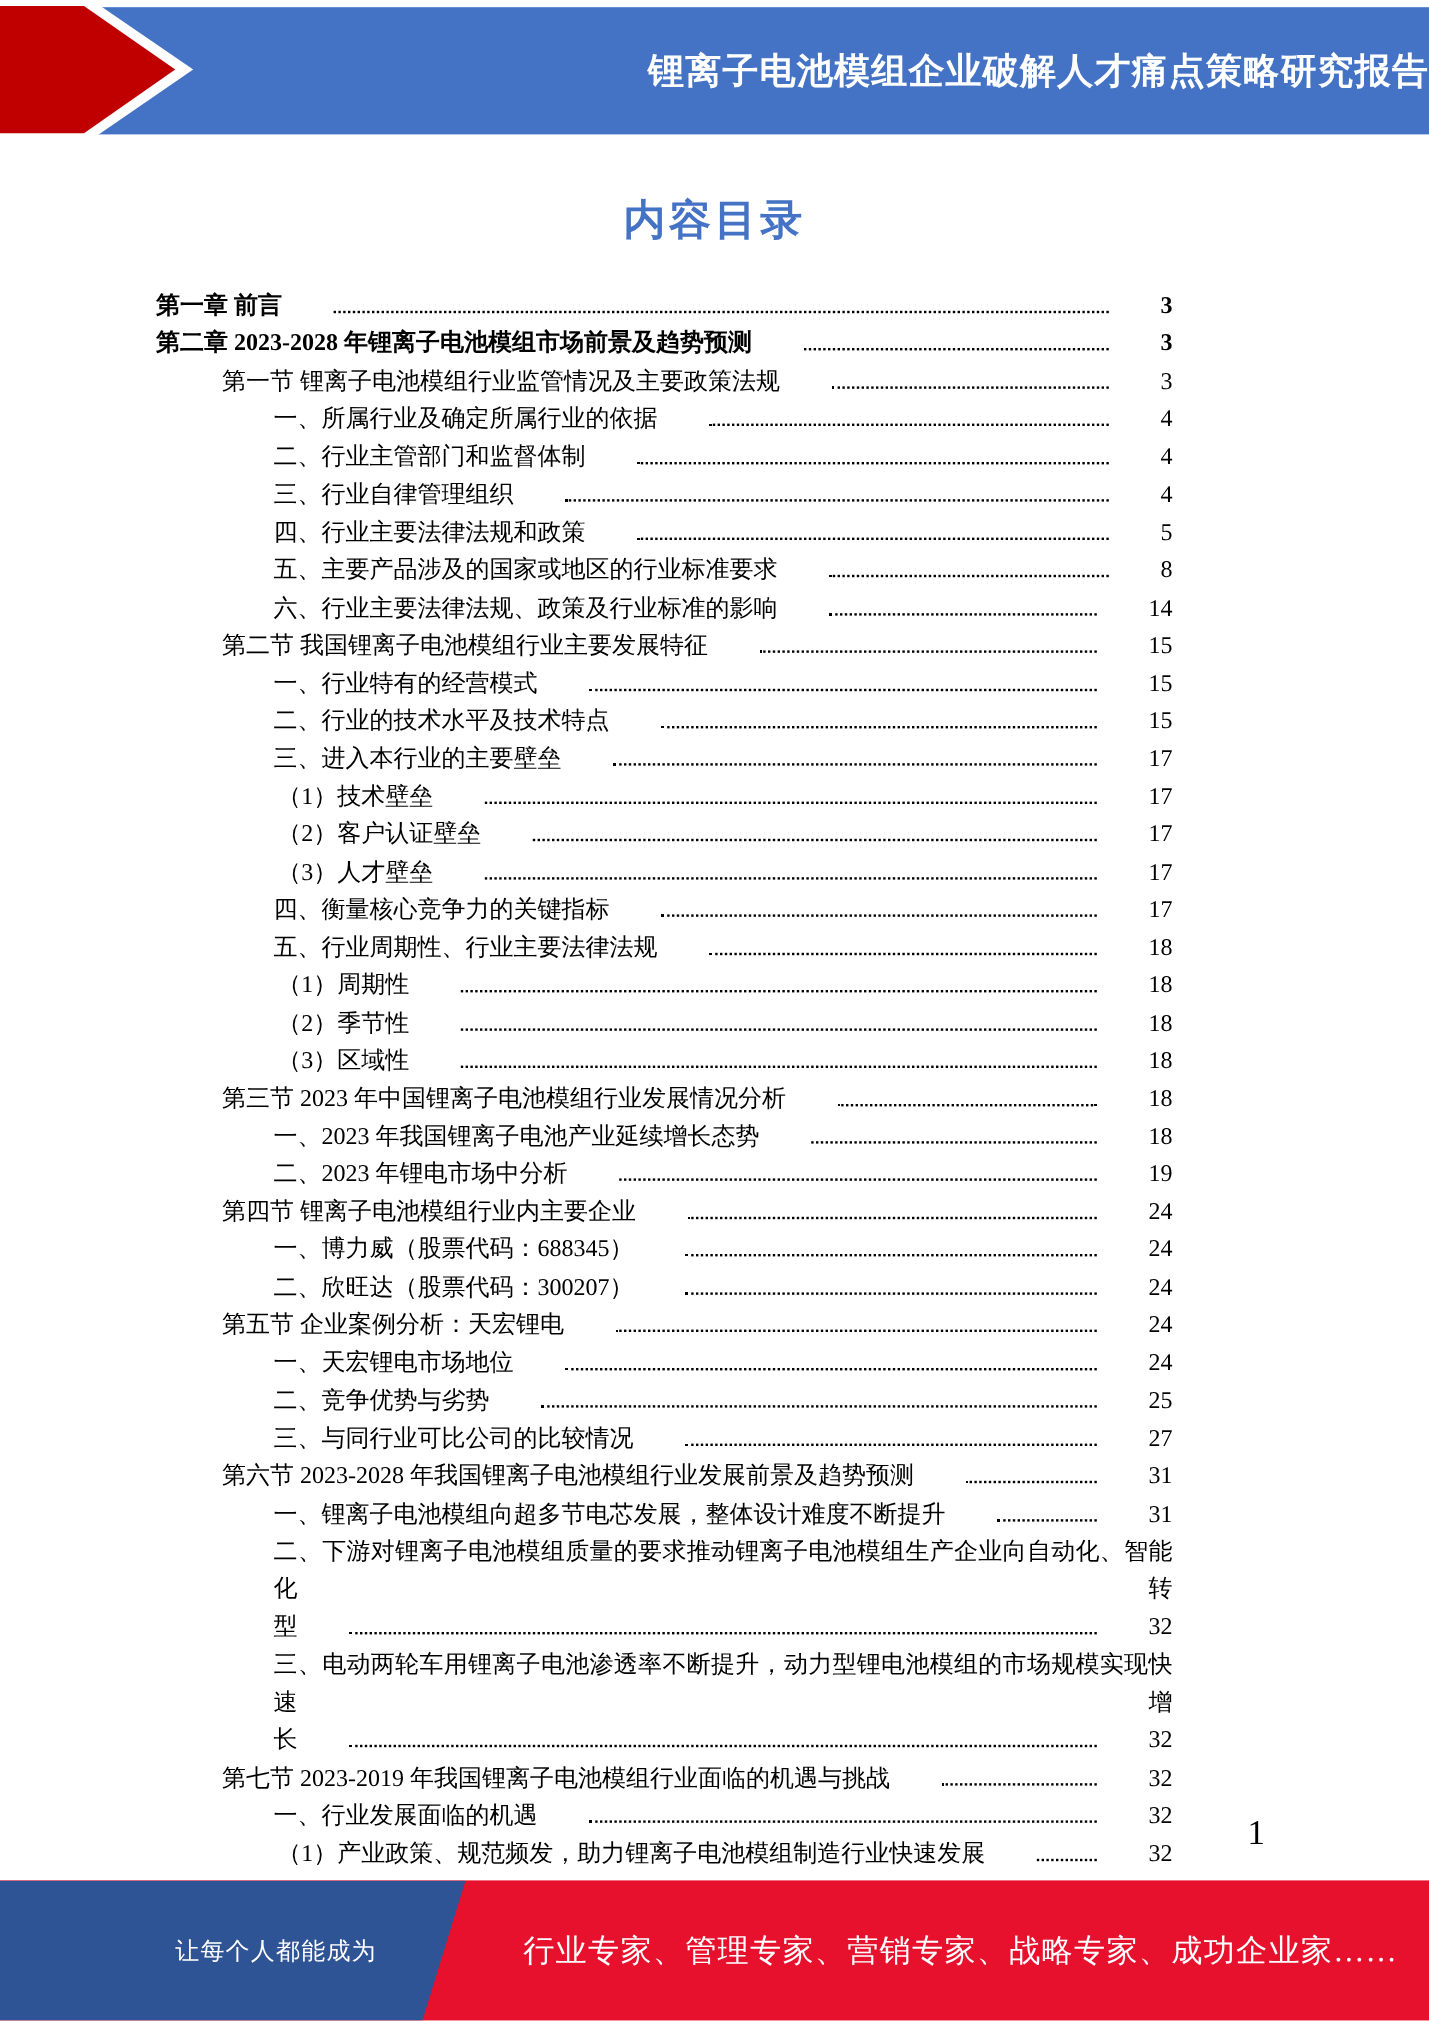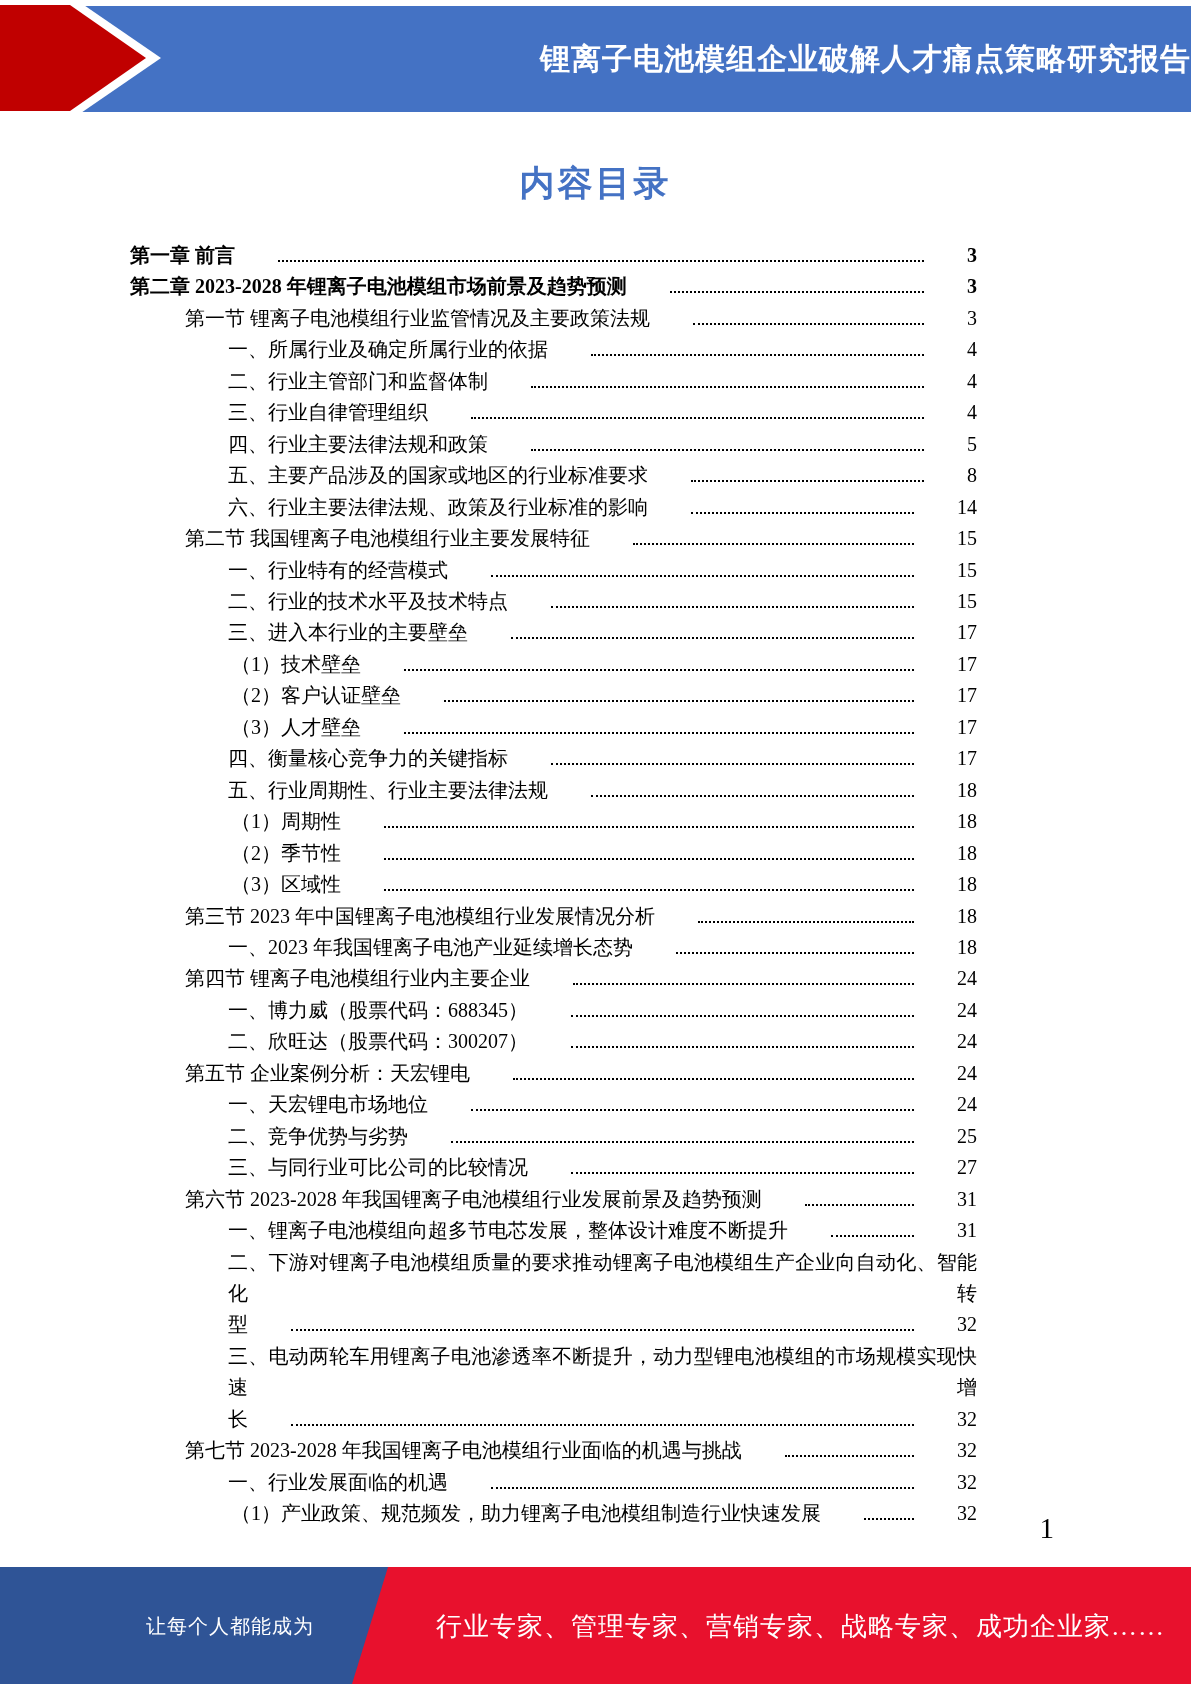--- a/index.html
+++ b/index.html
@@ -192,20 +192,25 @@
       <div class="toc-row lvl1">
         <span class="toc-text">第三节 2023 年中国锂离子电池模组行业发展情况分析</span>
         <span class="toc-leader"></span>
         <span class="toc-page">18</span>
       </div>
       <div class="toc-row lvl2">
         <span class="toc-text">一、2023 年我国锂离子电池产业延续增长态势</span>
         <span class="toc-leader"></span>
         <span class="toc-page">18</span>
       </div>
+      <div class="toc-row lvl2">
+        <span class="toc-text">二、2023 年锂电市场中分析</span>
+        <span class="toc-leader"></span>
+        <span class="toc-page">19</span>
+      </div>
       <div class="toc-row lvl1">
         <span class="toc-text">第四节 锂离子电池模组行业内主要企业</span>
         <span class="toc-leader"></span>
         <span class="toc-page">24</span>
       </div>
       <div class="toc-row lvl2">
         <span class="toc-text">一、博力威（股票代码：688345）</span>
         <span class="toc-leader"></span>
         <span class="toc-page">24</span>
       </div>
@@ -254,21 +259,21 @@
       </div>
       <div class="toc-row lvl2">
         <span class="toc-text fill">三、电动两轮车用锂离子电池渗透率不断提升，动力型锂电池模组的市场规模实现快速增</span>
       </div>
       <div class="toc-row lvl2">
         <span class="toc-text">长</span>
         <span class="toc-leader"></span>
         <span class="toc-page">32</span>
       </div>
       <div class="toc-row lvl1">
-        <span class="toc-text">第七节 2023-2028 年我国锂离子电池模组行业面临的机遇与挑战</span>
+        <span class="toc-text">第七节 2023-2019 年我国锂离子电池模组行业面临的机遇与挑战</span>
         <span class="toc-leader"></span>
         <span class="toc-page">32</span>
       </div>
       <div class="toc-row lvl2">
         <span class="toc-text">一、行业发展面临的机遇</span>
         <span class="toc-leader"></span>
         <span class="toc-page">32</span>
       </div>
       <div class="toc-row lvl3">
         <span class="toc-text">（1）产业政策、规范频发，助力锂离子电池模组制造行业快速发展</span>

